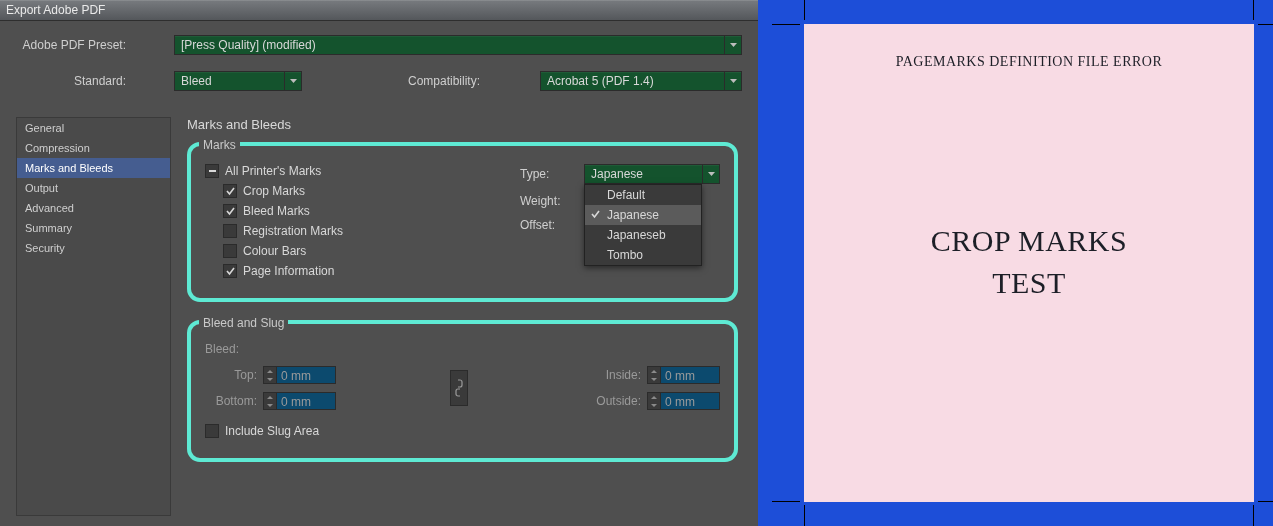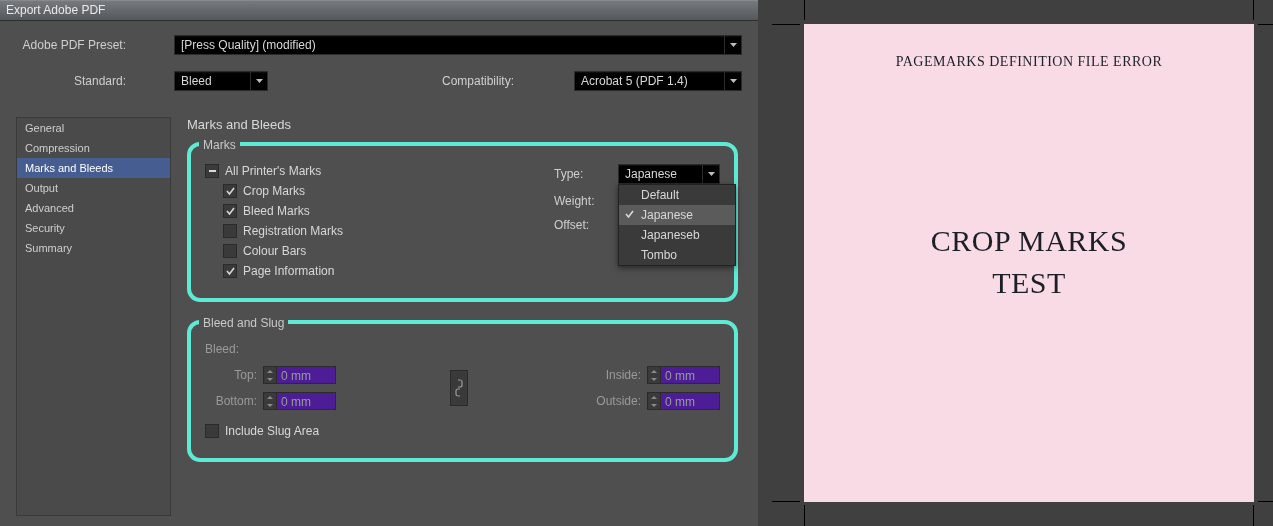--- a/index.html
+++ b/index.html
@@ -52,25 +52,25 @@
   }
   .row .lbl {
     width: 110px;
     text-align: right;
     color: #cfcfcf;
     padding-right: 8px;
   }
   .dropdown {
     position: relative;
     height: 18px;
-    background: #000000;
+    background: #14532d;
     border: 1px solid #2b2b2b;
     box-shadow: inset 0 1px 0 rgba(255,255,255,.05);
     color: #d8d8d8;
-    padding: 0 0 0 6px;
+    padding: 0 34px 0 6px;
     line-height: 18px;
   }
   .dropdown .caret {
     position: absolute;
     right: 0;
     top: 0;
     width: 16px;
     height: 18px;
     border-left: 1px solid #2b2b2b;
     display: flex;
@@ -239,42 +239,42 @@
     flex:1;
     display:flex;
     align-items:center;
     justify-content:center;
   }
   .up svg, .down svg { width:6px; height:3px; }
   .stepper .val {
     width: 50px;
     border: 1px solid #2b2b2b;
     border-left: none;
-    background: #4c1d95;
+    background: #0c4a6e;
     color: #9a9a9a;
     padding: 0 4px;
     line-height: 18px;
   }
   .link-icon {
     width: 16px;
     height: 34px;
     border: 1px solid #2b2b2b;
     background: #3a3a3a;
     display: flex;
     align-items: center;
     justify-content: center;
     margin: 0 6px;
   }
   .link-icon svg { width:8px; height:18px; }
   .link-icon path { stroke:#9a9a9a; stroke-width:1.2; fill:none; }
   
   .preview {
     flex: 1 1 auto;
     position: relative;
-    background: #404040;
+    background: #1d4ed8;
     text-decoration: underline;
   }
   .page {
     position: absolute;
     left: 46px;
     top: 24px;
     width: 450px;
     height: 478px;
     background: #f8dbe4;
   }
@@ -358,22 +358,22 @@
       </div>
 
       <div class="split">
 
         <div class="nav">
           <div class="item">General</div>
           <div class="item">Compression</div>
           <div class="item selected">Marks and Bleeds</div>
           <div class="item">Output</div>
           <div class="item">Advanced</div>
+          <div class="item">Summary</div>
           <div class="item">Security</div>
-          <div class="item">Summary</div>
         </div>
 
         <div class="content">
           <div class="panel-title">Marks and Bleeds</div>
 
           <div class="group">
             <span class="legend">Marks</span>
             <div class="marks-group-inner">
               <div class="marks-col">
                 <div class="chk-line">

